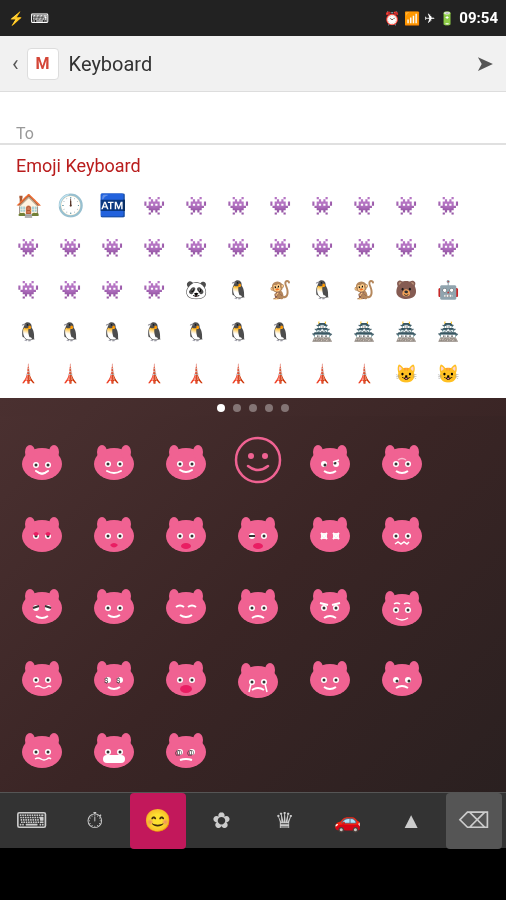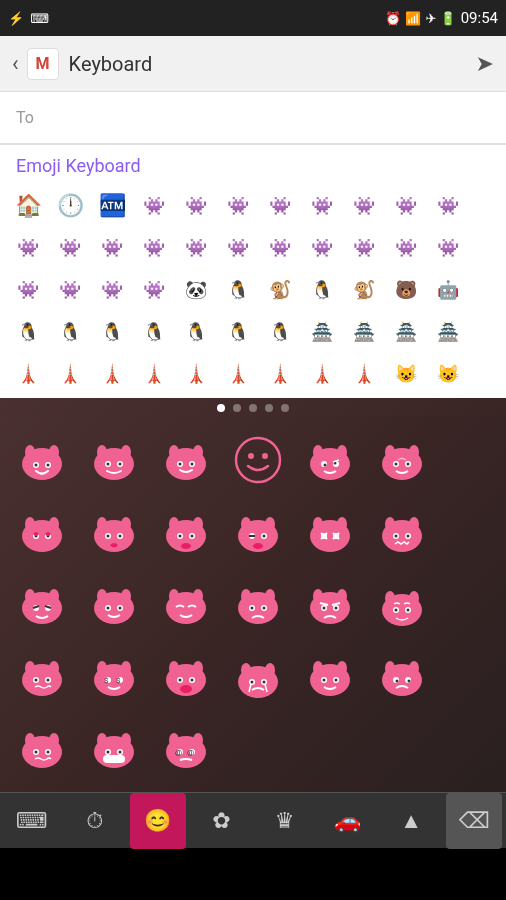--- a/index.html
+++ b/index.html
@@ -33,21 +33,21 @@
       font-size: 13px;
       color: #fff;
     }
     .status-icon {
       color: #fff;
       font-size: 13px;
     }
     .status-time {
       color: #fff;
       font-size: 15px;
-      font-weight: normal;
+      font-weight: bold;
     }
 
     
     .app-bar {
       width: 506px;
       height: 56px;
       background: #f1f1f1;
       display: flex;
       align-items: center;
       padding: 0 12px;
@@ -84,21 +84,21 @@
       cursor: pointer;
     }
 
     
     .compose-area {
       background: #fff;
       border-bottom: 1px solid #e0e0e0;
     }
     .compose-row {
       display: flex;
-      align-items: center;
+      align-items: flex-end;
       padding: 0 16px;
       min-height: 52px;
       border-bottom: 1px solid #e0e0e0;
     }
     .compose-label {
       font-size: 16px;
       color: #999;
       width: 60px;
       flex-shrink: 0;
     }
@@ -113,21 +113,21 @@
       padding: 12px 0;
     }
 
     
     .emoji-keyboard-header {
       background: #fff;
       padding: 10px 16px 4px 16px;
     }
     .emoji-keyboard-title {
       font-size: 18px;
-      color: #8b5cf6;
+      color: #b91c1c;
       font-weight: normal;
     }
 
     
     .black-emoji-section {
       background: #fff;
       padding: 4px 8px;
     }
     .emoji-grid-black {
       display: flex;

